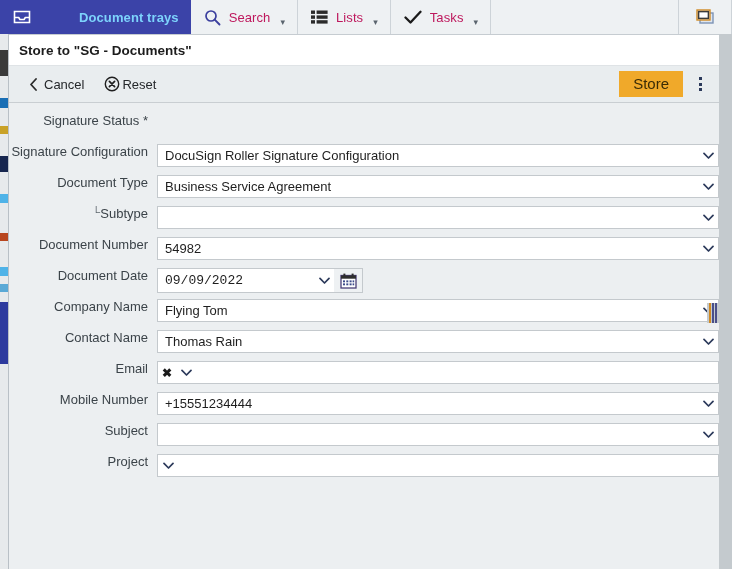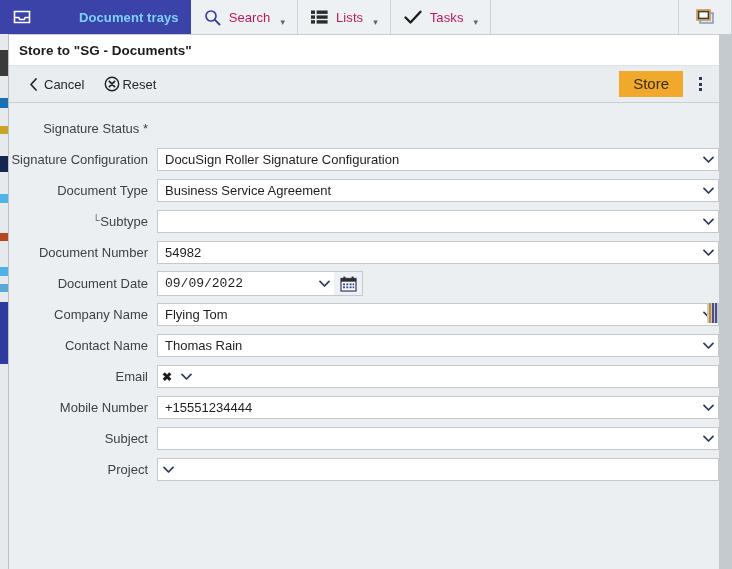--- a/index.html
+++ b/index.html
@@ -175,21 +175,21 @@
   
   .form-area {
     flex: 1;
     background: #eceff1;
     padding-top: 10px;
     overflow: hidden;
     position: relative;
   }
   .frow {
     display: flex;
-    align-items: center;
+    align-items: flex-start;
     height: 31px;
     padding-left: 0;
   }
   .flabel {
     width: 148px;
     min-width: 148px;
     text-align: right;
     padding-right: 9px;
     font-size: 13px;
     color: #3b4349;

